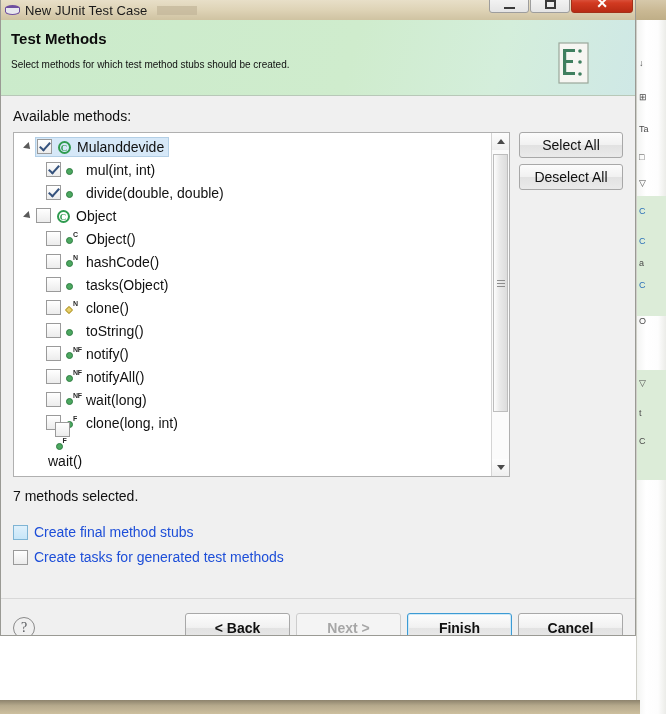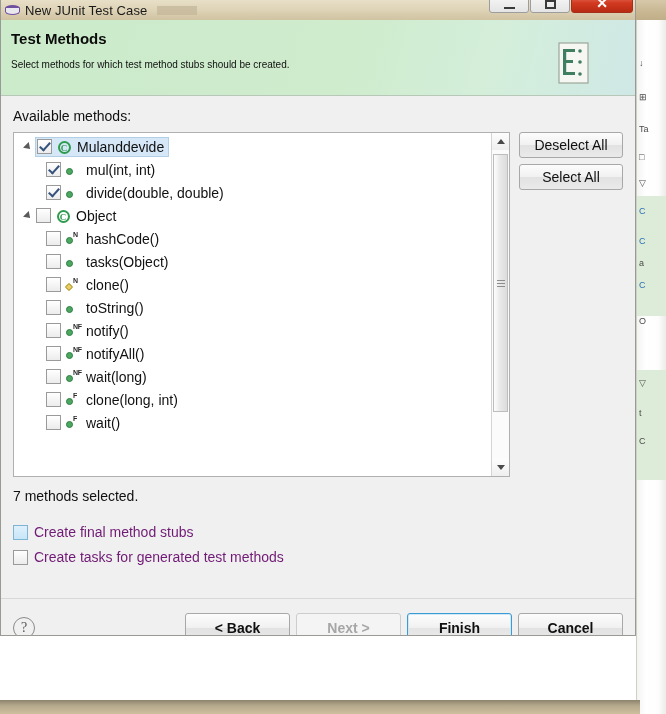--- a/index.html
+++ b/index.html
@@ -370,21 +370,21 @@
     margin-top: 11px;
     font-size: 14px;
     color: #101010;
     font-family: "Liberation Sans", sans-serif;
   }
   .opt-row {
     display: flex;
     align-items: center;
     margin-top: 9px;
     font-size: 14px;
-    color: #701a75;
+    color: #1d4ed8;
     font-family: "Liberation Sans", sans-serif;
   }
   .opt-row:first-of-type { margin-top: 20px; }
   .opt-box {
     width: 15px; height: 15px;
     border: 1px solid #9a9a9a;
     background: linear-gradient(180deg,#ffffff 0%, #ebebeb 100%);
     margin-right: 6px;
     flex: none;
     box-sizing: border-box;
@@ -535,20 +535,29 @@
               <div style="display: inline-flex; align-items: center;">
                 <div class="cbox"></div>
                 <div class="ico cls"><span>C</span></div>
                 <span class="tlabel">Object</span>
               </div>
             </div>
             <div class="trow child">
               <div style="display: inline-flex; align-items: center;">
                 <div class="cbox"></div>
                 <div class="ico meth">
+                  <div class="mod">C</div>
+                </div>
+                <span class="tlabel">Object()</span>
+              </div>
+            </div>
+            <div class="trow child">
+              <div style="display: inline-flex; align-items: center;">
+                <div class="cbox"></div>
+                <div class="ico meth">
                   <div class="mod">N</div>
                 </div>
                 <span class="tlabel">hashCode()</span>
               </div>
             </div>
             <div class="trow child">
               <div style="display: inline-flex; align-items: center;">
                 <div class="cbox"></div>
                 <div class="ico meth"></div>
                 <span class="tlabel">tasks(Object)</span>
@@ -600,21 +609,21 @@
             <div class="trow child">
               <div style="display: inline-flex; align-items: center;">
                 <div class="cbox"></div>
                 <div class="ico meth">
                   <div class="mod">F</div>
                 </div>
                 <span class="tlabel">clone(long, int)</span>
               </div>
             </div>
             <div class="trow child">
-              <div style="display: inline-flex; align-items: center;">
+              <div style="display: inline-flex; align-items: center; flex-direction: column;">
                 <div class="cbox"></div>
                 <div class="ico meth">
                   <div class="mod">F</div>
                 </div>
                 <span class="tlabel">wait()</span>
               </div>
             </div>
           </div>
         <div id="tscroll">
           <div class="sb-arrow up">
@@ -629,22 +638,22 @@
                 </div>
             </div>
           </div>
           <div class="sb-arrow down">
               <i></i>
             </div>
         </div>
       </div>
 
       <div id="side-btns">
+        <div class="btn side-btn">Select All</div>
         <div class="btn side-btn">Deselect All</div>
-        <div class="btn side-btn">Select All</div>
       </div>
     </div>
 
     <div id="status-text">7 methods selected.</div>
 
     <div id="options">
         <div class="opt-row">
           <div class="opt-box hover"></div>
           <span>Create final method stubs</span>
         </div>

